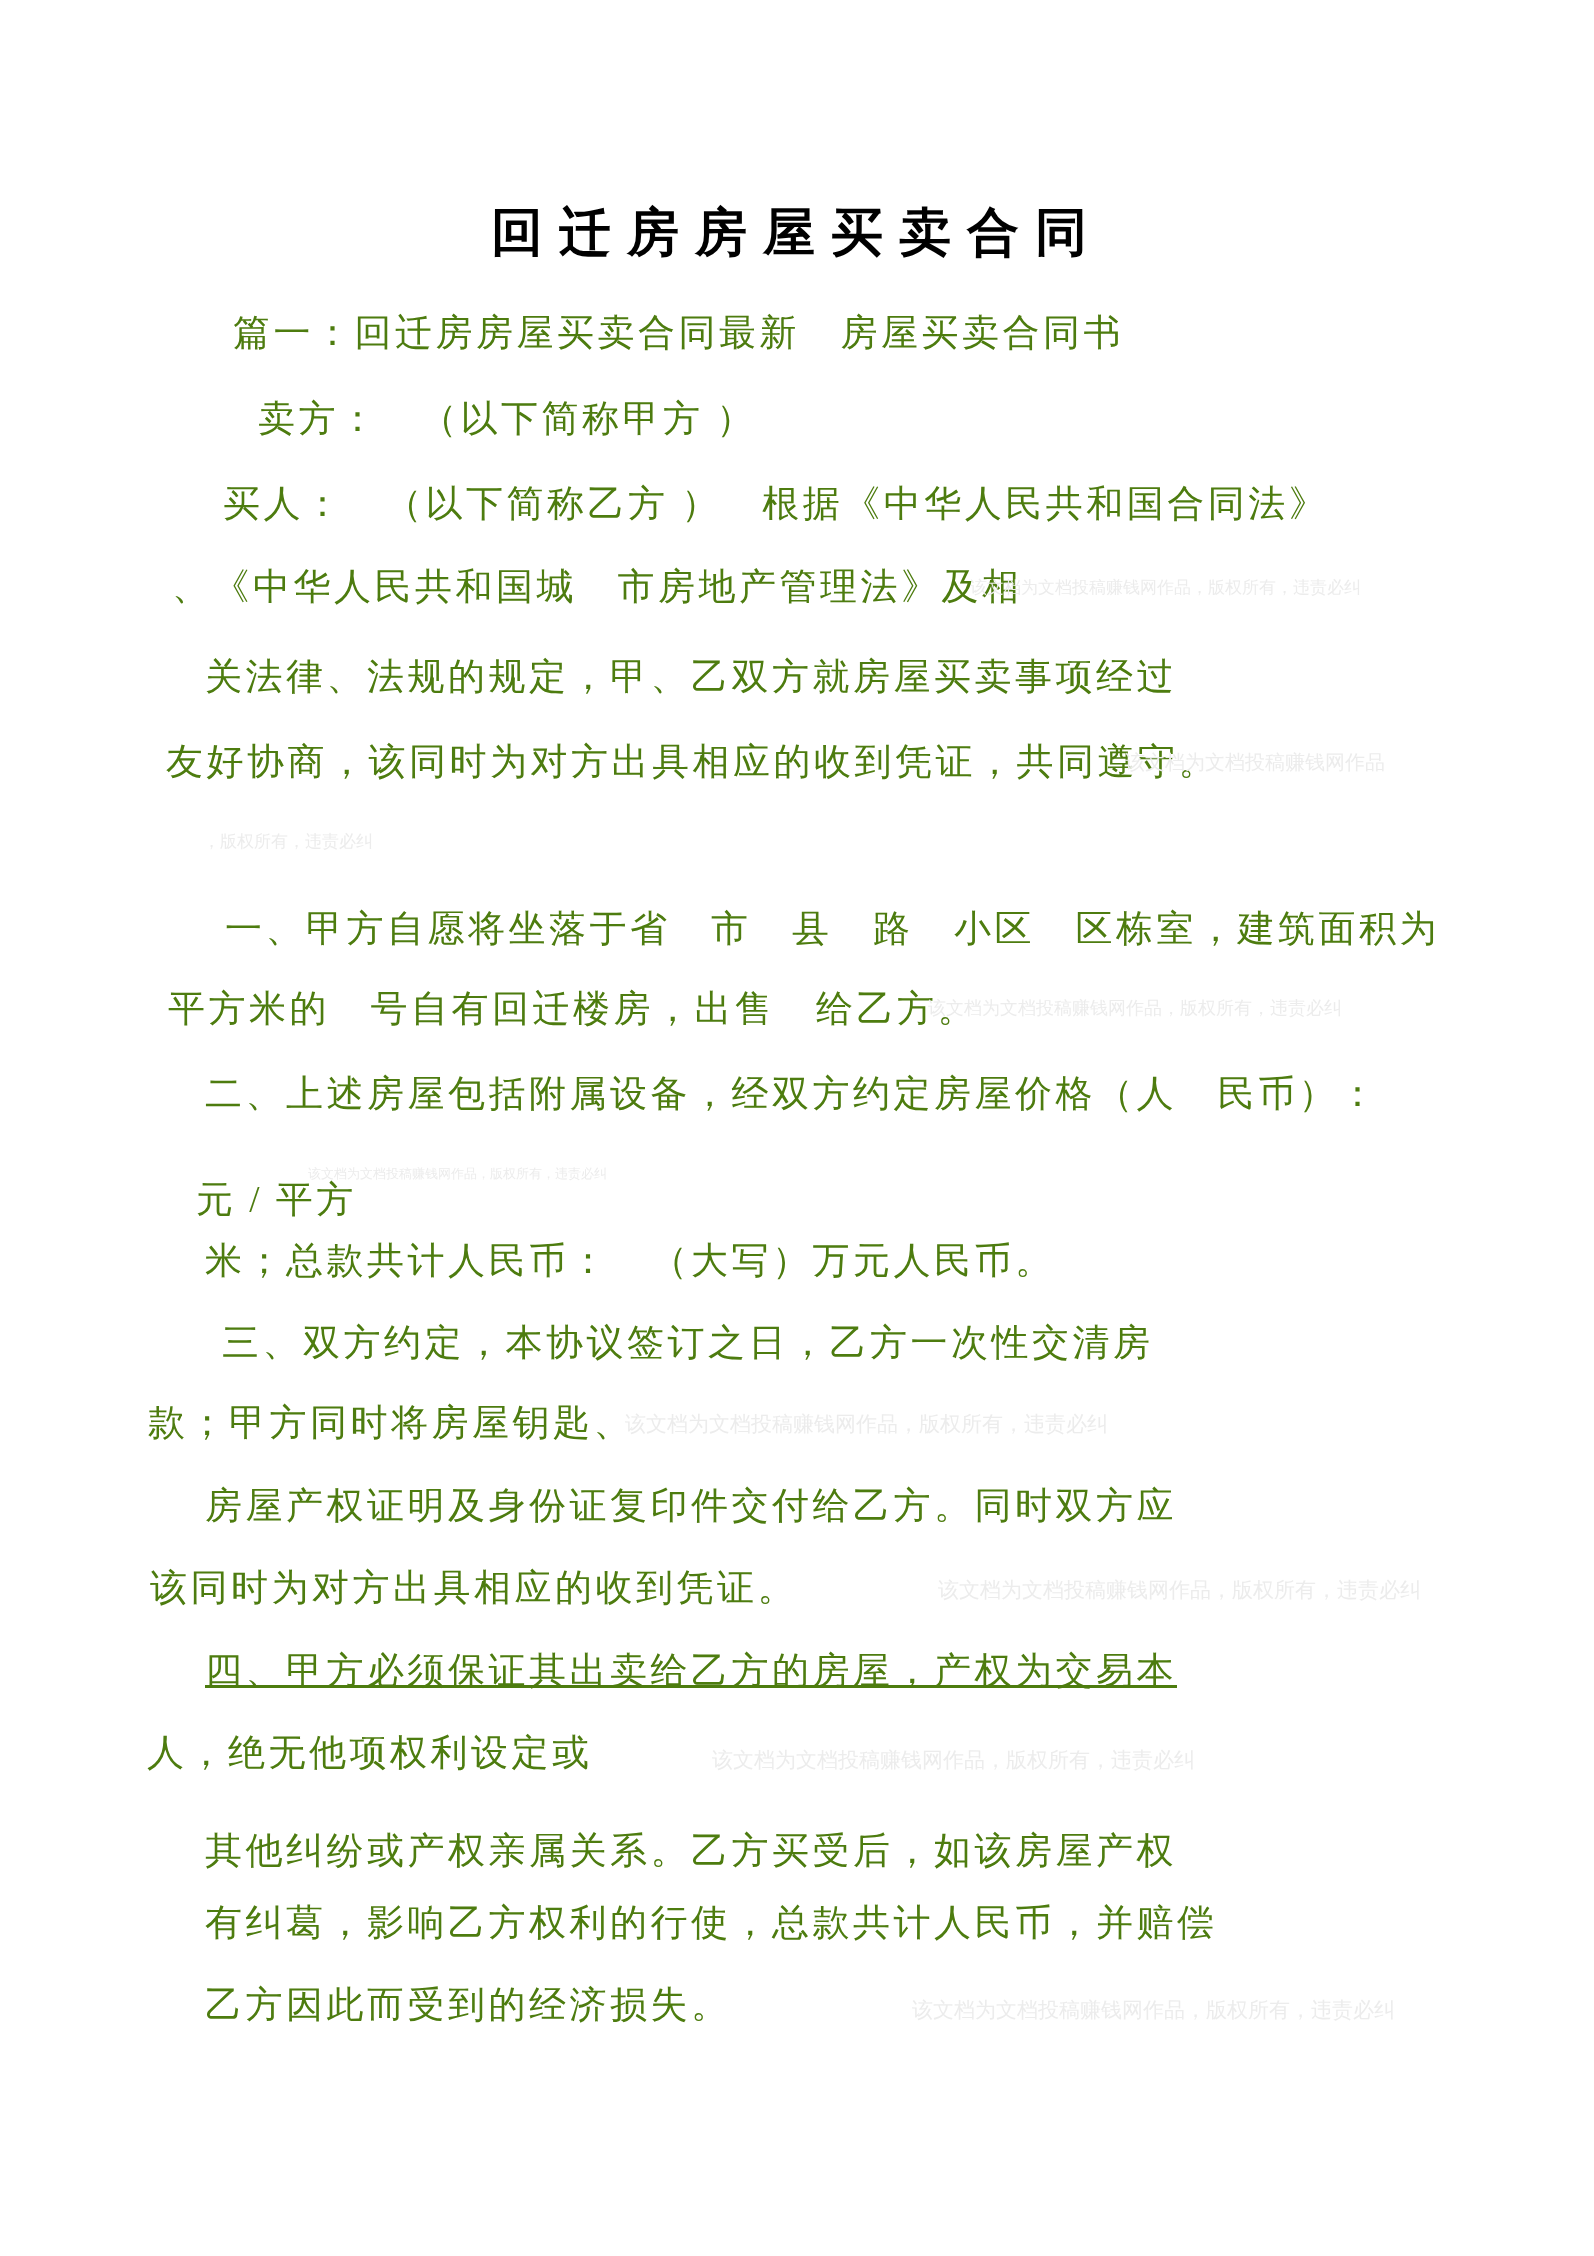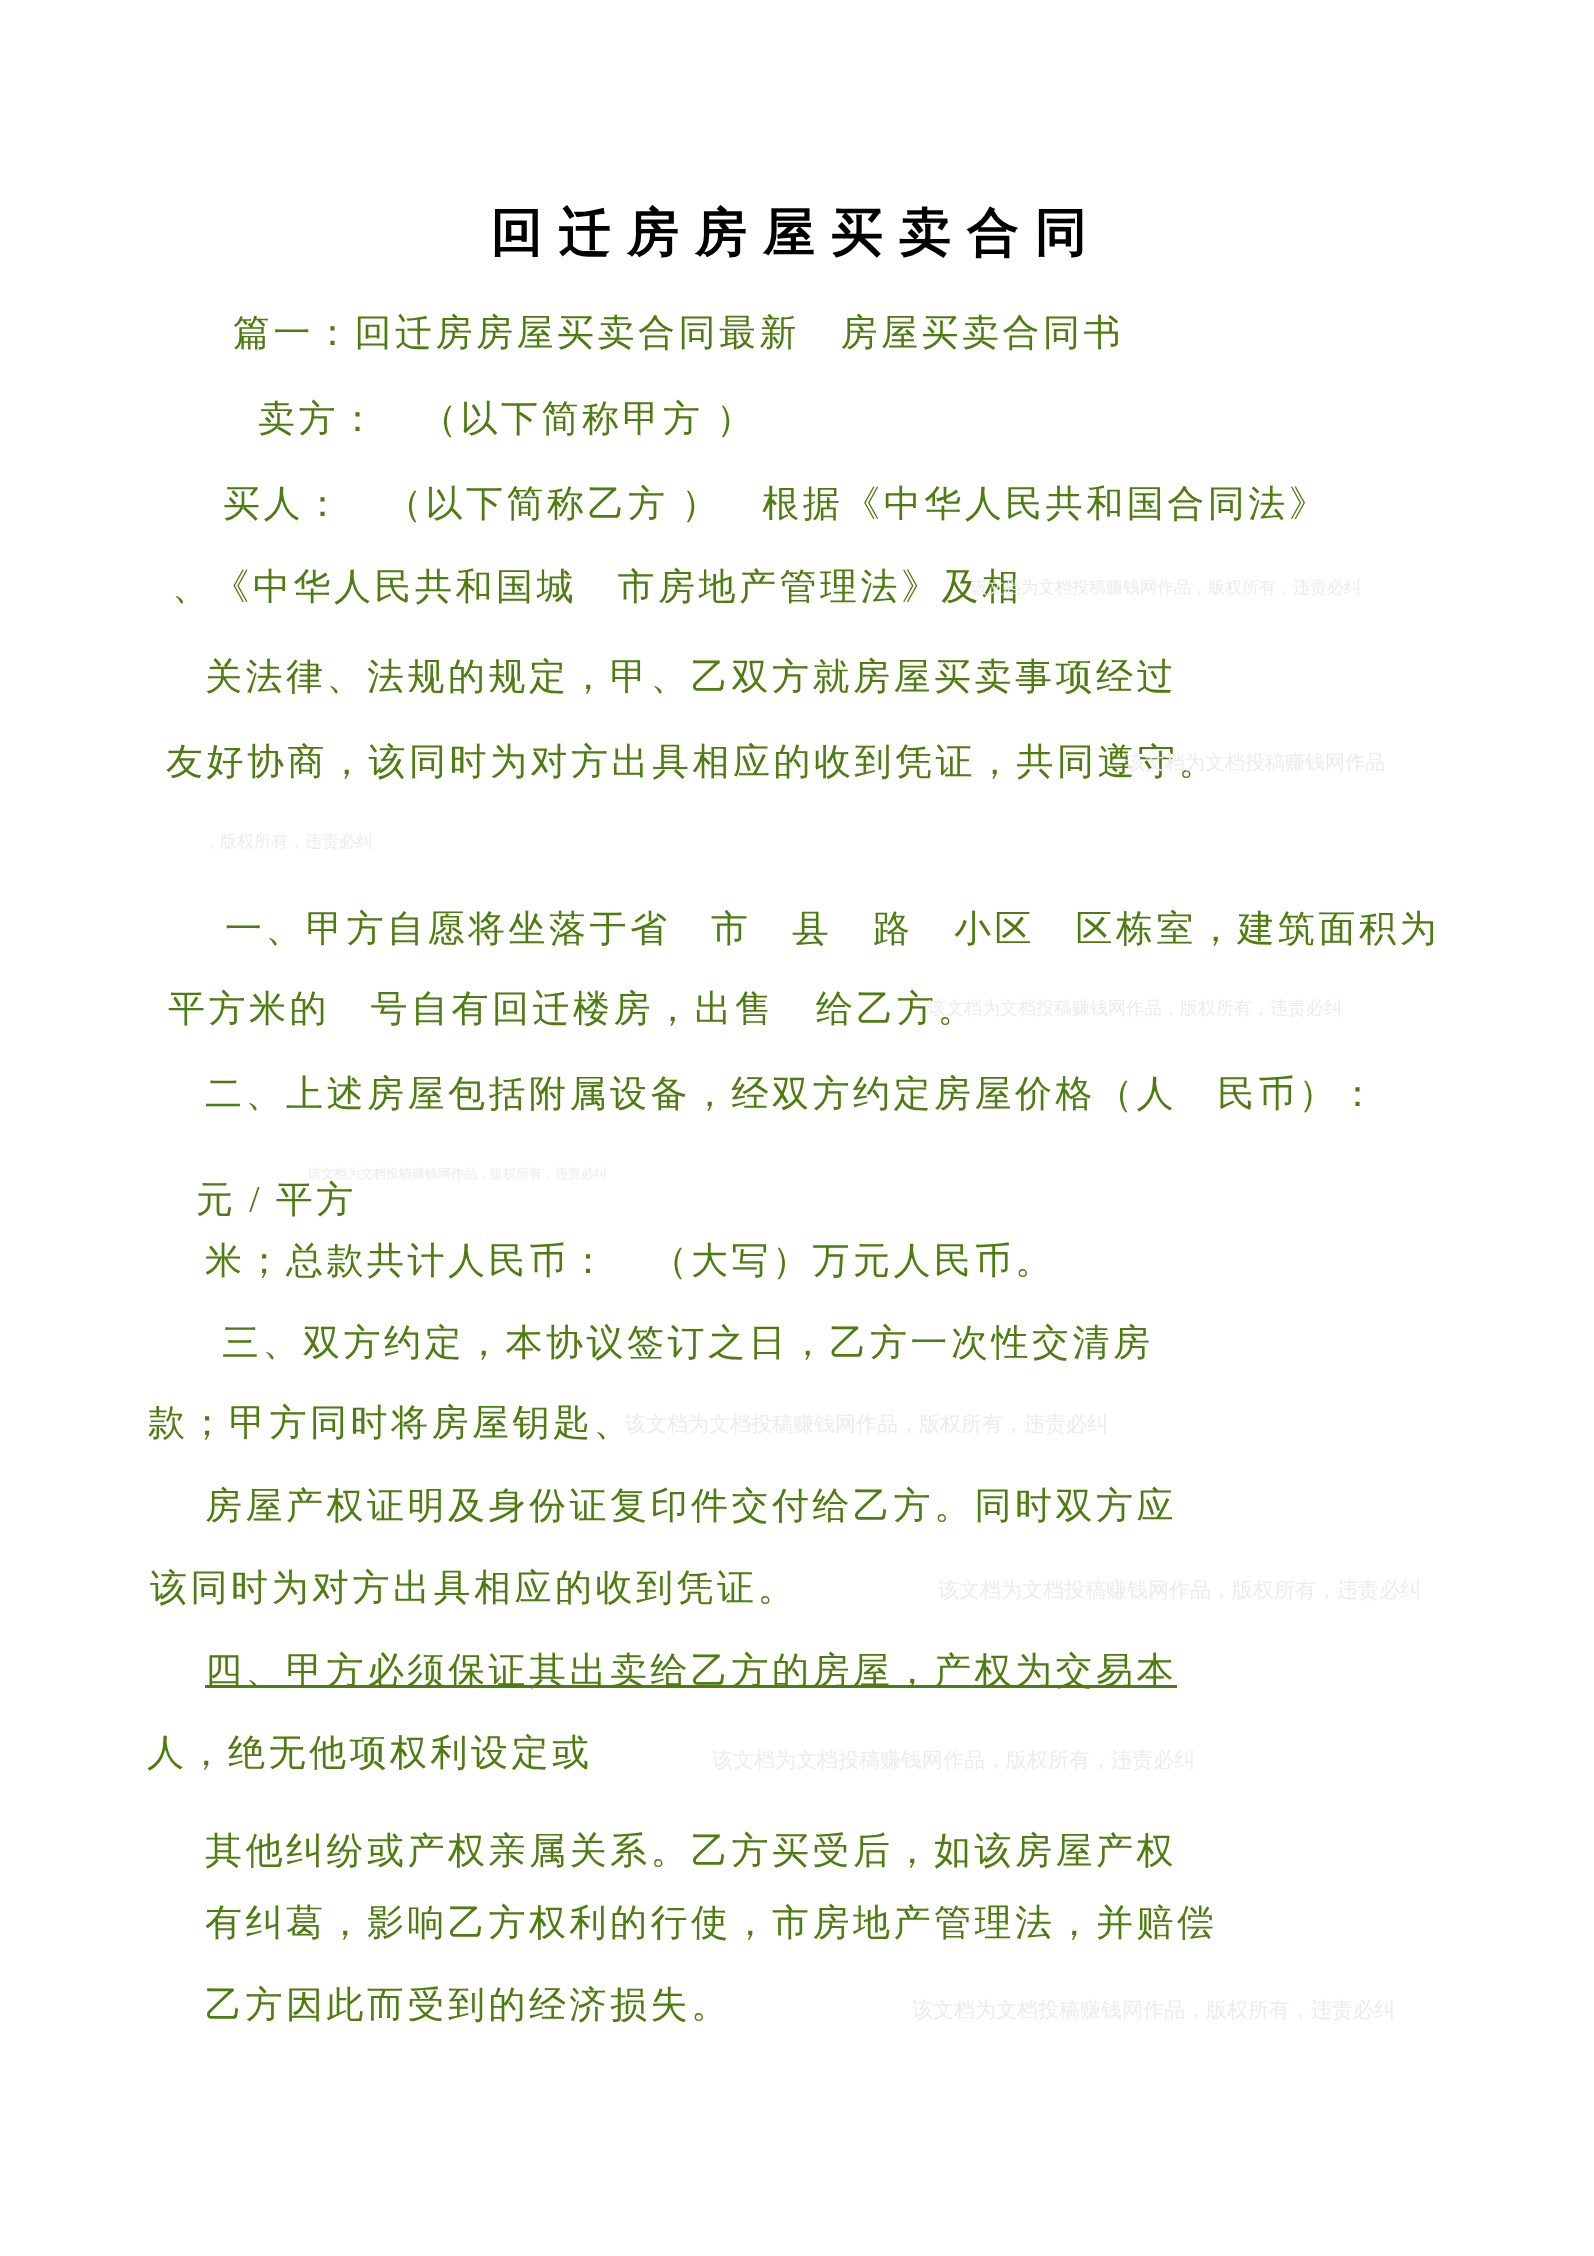--- a/index.html
+++ b/index.html
@@ -64,21 +64,21 @@
   <div class="line" style="left:205px; top:1071px;">二、上述房屋包括附属设备，经双方约定房屋价格（人　民币）：</div>
   <div class="line" style="left:196px; top:1177px;">元 / 平方</div>
   <div class="line" style="left:205px; top:1238px;">米；总款共计人民币：　（大写）万元人民币。</div>
   <div class="line" style="left:222px; top:1320px;">三、双方约定，本协议签订之日，乙方一次性交清房</div>
   <div class="line" style="left:148px; top:1400px;">款；甲方同时将房屋钥匙、</div>
   <div class="line" style="left:205px; top:1483px;">房屋产权证明及身份证复印件交付给乙方。同时双方应</div>
   <div class="line" style="left:150px; top:1565px;">该同时为对方出具相应的收到凭证。</div>
   <div class="line" style="left:205px; top:1648px;text-decoration:underline;">四、甲方必须保证其出卖给乙方的房屋，产权为交易本</div>
   <div class="line" style="left:147px; top:1730px;">人，绝无他项权利设定或</div>
   <div class="line" style="left:205px; top:1828px;">其他纠纷或产权亲属关系。乙方买受后，如该房屋产权</div>
-  <div class="line" style="left:205px; top:1900px;">有纠葛，影响乙方权利的行使，市房地产管理法，并赔偿</div>
+  <div class="line" style="left:205px; top:1900px;">有纠葛，影响乙方权利的行使，总款共计人民币，并赔偿</div>
   <div class="line" style="left:205px; top:1982px;">乙方因此而受到的经济损失。</div>
 
   <span class="wm" style="left:970px;  top:577px;  font-size:17px;">该文档为文档投稿赚钱网作品，版权所有，违责必纠</span>
   <span class="wm" style="left:1125px; top:750px;  font-size:20px;">该文档为文档投稿赚钱网作品</span>
   <span class="wm" style="left:203px;  top:831px;  font-size:17px;">，版权所有，违责必纠</span>
   <span class="wm" style="left:928px;  top:997px;  font-size:18px;">该文档为文档投稿赚钱网作品，版权所有，违责必纠</span>
   <span class="wm" style="left:308px;  top:1166px; font-size:13px;">该文档为文档投稿赚钱网作品，版权所有，违责必纠</span>
   <span class="wm" style="left:625px;  top:1412px; font-size:21px;">该文档为文档投稿赚钱网作品，版权所有，违责必纠</span>
   <span class="wm" style="left:938px;  top:1578px; font-size:21px;">该文档为文档投稿赚钱网作品，版权所有，违责必纠</span>
   <span class="wm" style="left:712px;  top:1748px; font-size:21px;">该文档为文档投稿赚钱网作品，版权所有，违责必纠</span>

